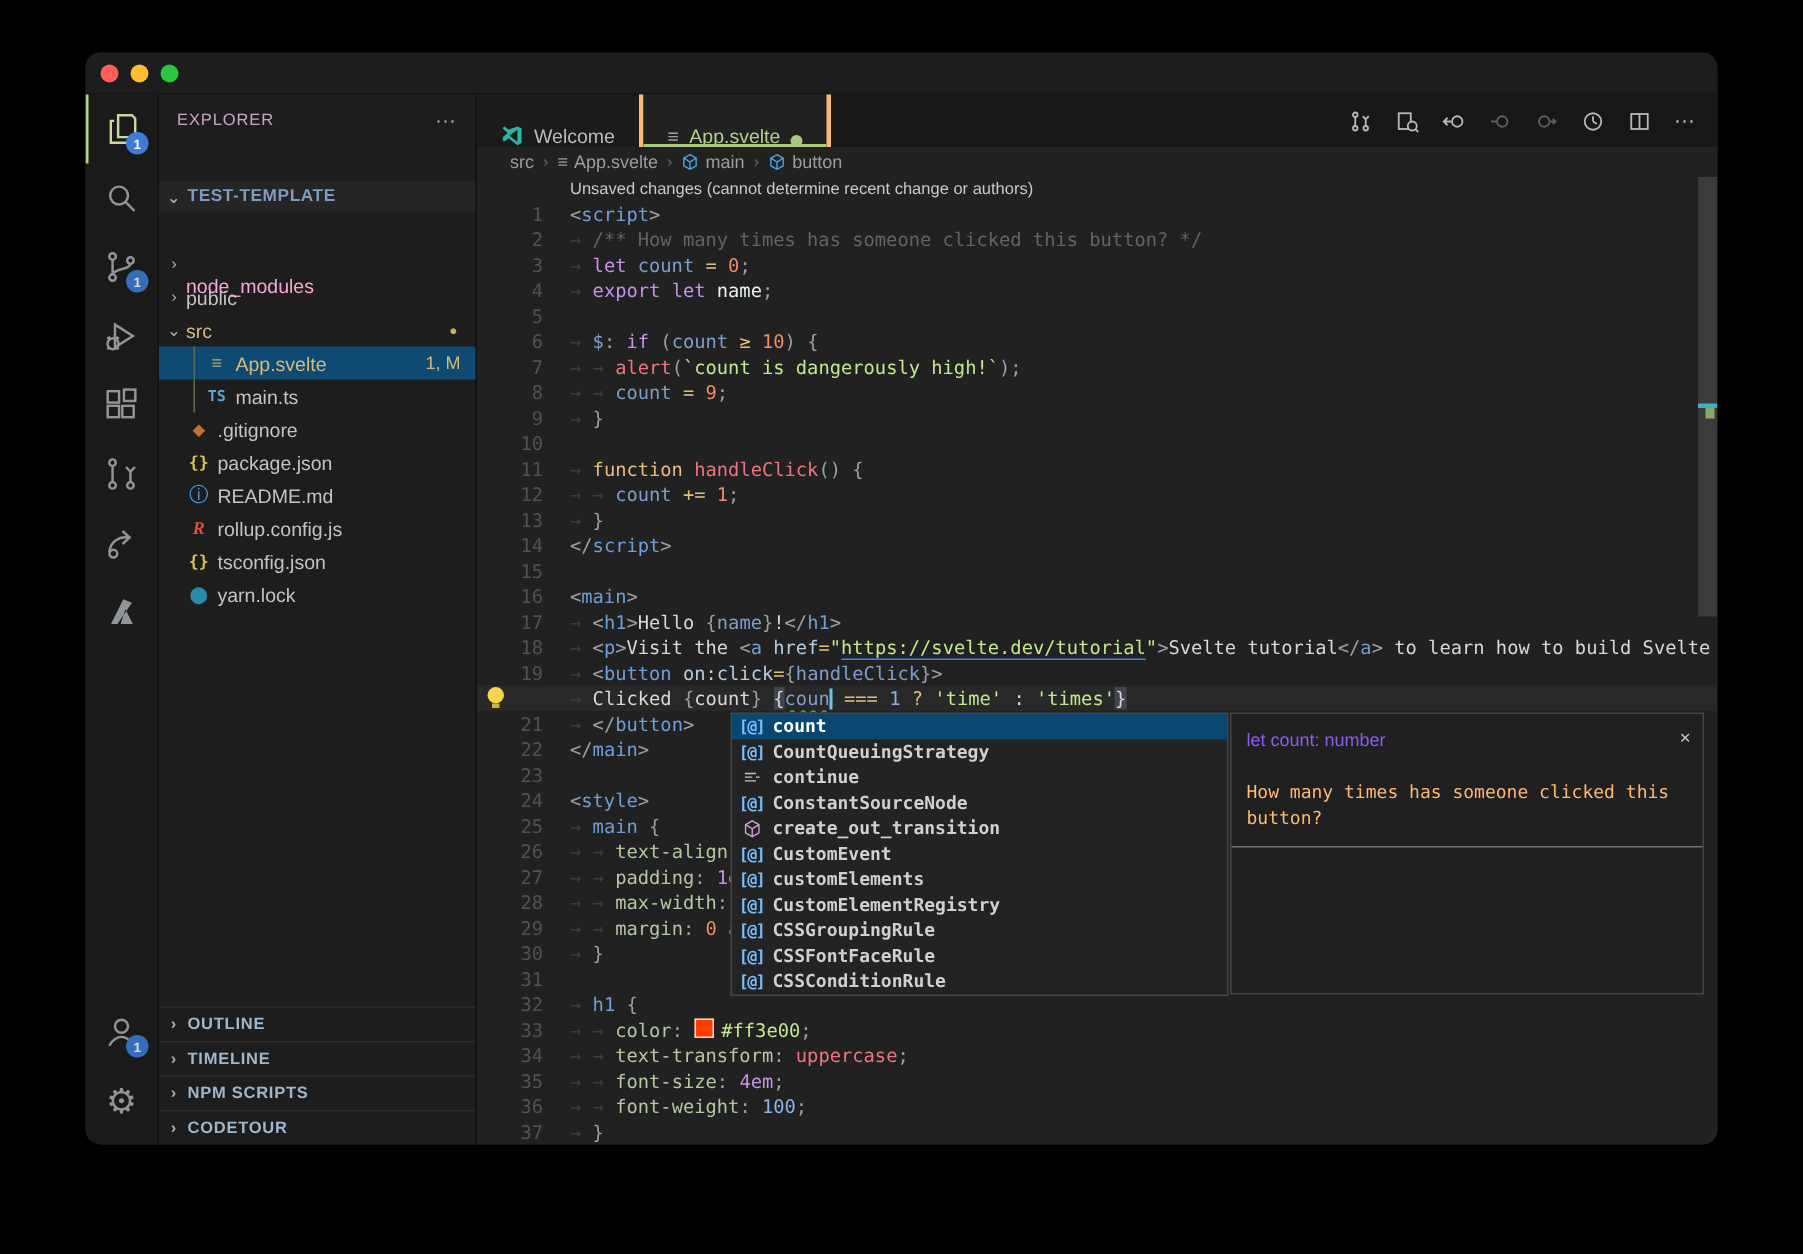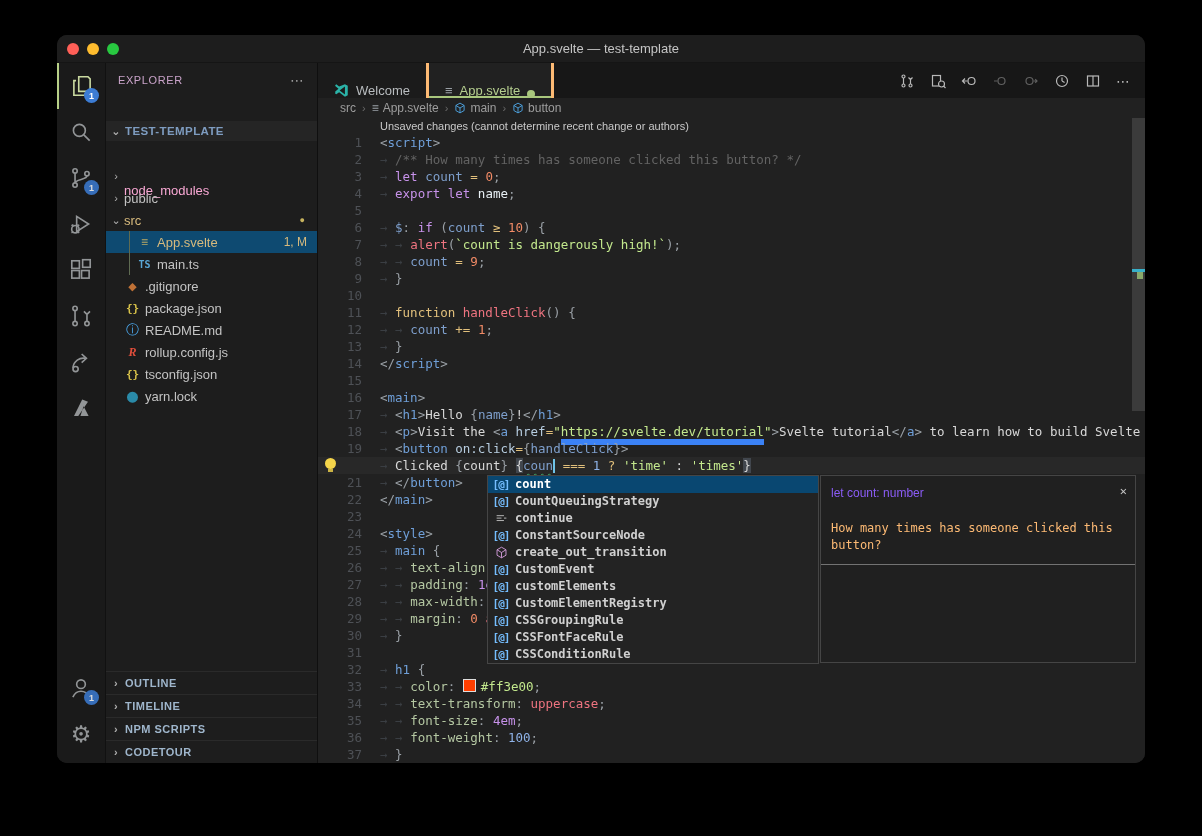--- a/index.html
+++ b/index.html
@@ -65,21 +65,21 @@
   .ws{color:#3a3e43;}
   .p{color:#9aa0a6;}
   .tag{color:#6f9fd8;}
   .kw{color:#c792ea;}
   .gk{color:#e2c07c;}
   .v{color:#7e9fcc;}
   .wv{color:#e8f0f5;}
   .num{color:#f28b66;}
   .nb{color:#8fb3e8;}
   .str{color:#c3e88d;}
-  .lnk{color:#c3e88d;border-bottom:6px solid #3b82f6;}
+  .lnk{color:#c3e88d;border-bottom:1px solid #3b82f6;}
   .cmt{color:#636363;}
   .fn{color:#ef7480;}
   .attr{color:#b7cde0;}
   .txt{color:#d8d8d8;}
   .cssp{color:#b4c7a2;}
   .unit{color:#c792ea;}
   .imp{color:#ef7480;}
   .hex{color:#c3e88d;}
   .sq{color:#7e9fcc;text-decoration:underline wavy #3f9e63 1px;text-underline-offset:3px;}
   .cur{display:inline-block;width:2px;height:14px;background:#6fc3e8;vertical-align:text-bottom;}
@@ -105,21 +105,20 @@
   #ruler-mod{position:absolute;right:2px;top:154px;width:6px;height:7px;background:#8aa86a;}
 </style>
 </head>
 <body>
 
 <div id="window">
   <div id="titlebar">
     <span class="tl red"></span>
     <span class="tl yel"></span>
     <span class="tl grn"></span>
-    <div id="win-title">App.svelte — test-template</div>
   </div>
   <div id="main">
     <div id="activitybar">
       <div id="act-top">
           <div class="act-item active">
             <svg width="26" height="26" viewBox="0 0 24 24" fill="none" stroke="#c9d9a0" stroke-width="1.5">
               <path d="M9 3.5h8.5l2 2V17H9z"></path>
               <path d="M6.5 7H4.5v13.5H15V19"></path>
             </svg>
             <span class="act-badge">1</span>

